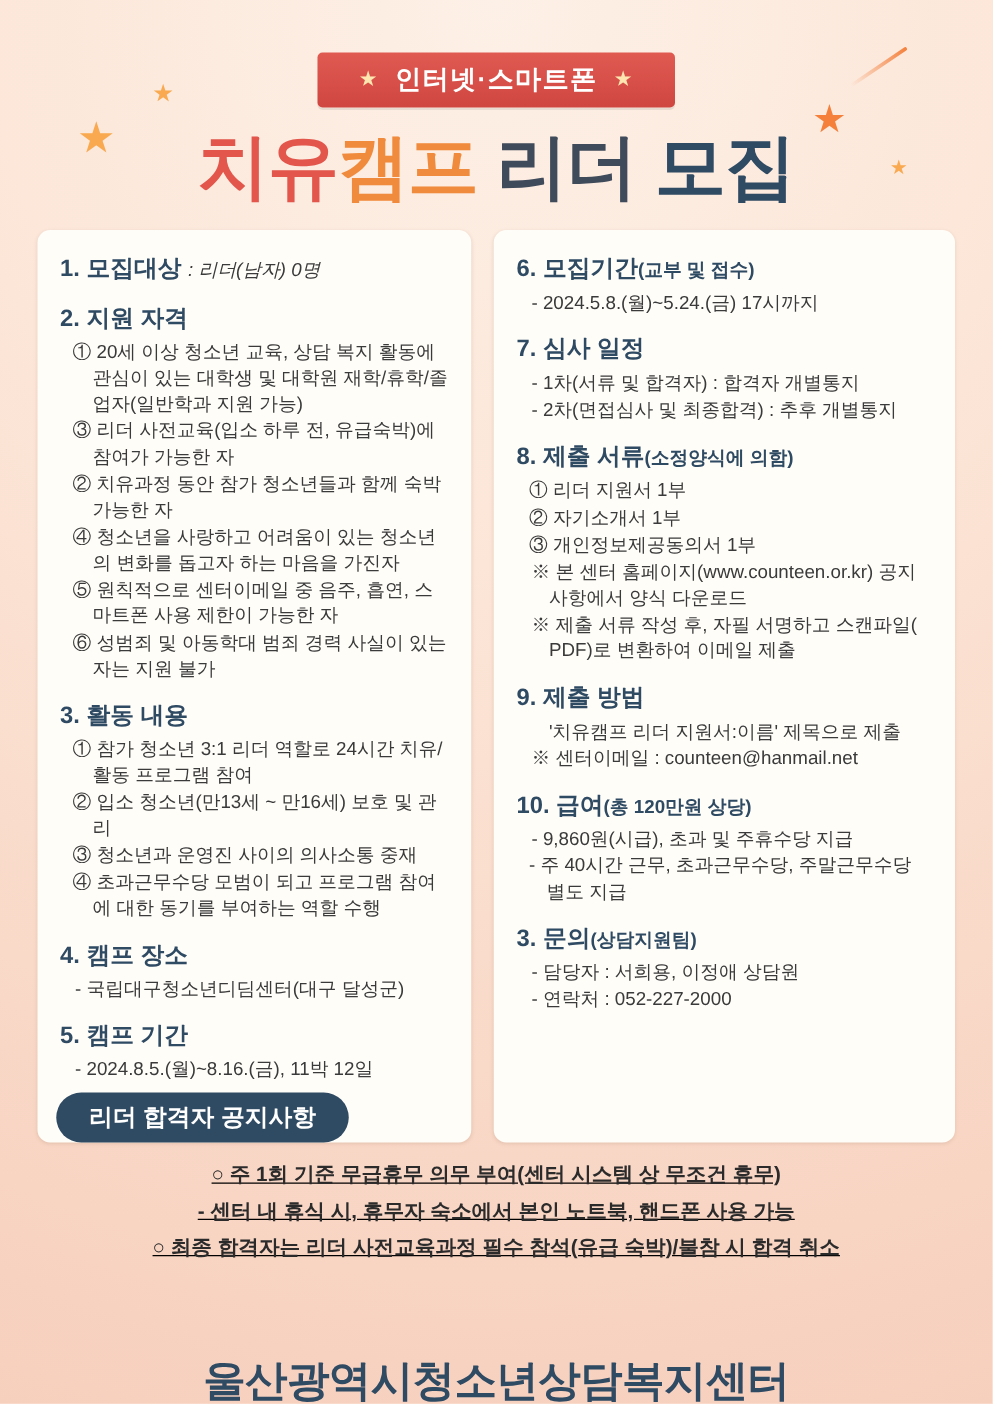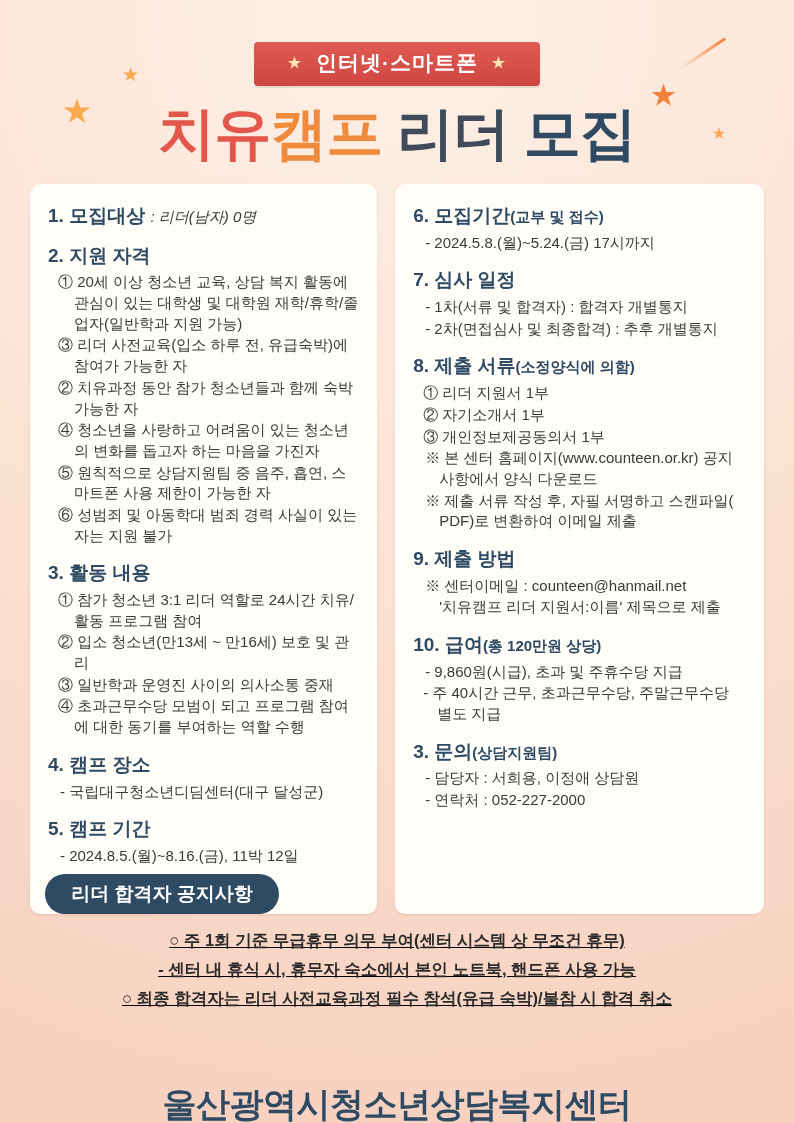--- a/index.html
+++ b/index.html
@@ -213,32 +213,32 @@
 
       <div class="sec">
         <div class="sec-head">
           <span>2.</span>
           <span>지원 자격</span>
         </div>
         <div class="line ind2">① 20세 이상 청소년 교육, 상담 복지 활동에 관심이 있는 대학생 및 대학원 재학/휴학/졸업자(일반학과 지원 가능)</div>
         <div class="line ind2">③ 리더 사전교육(입소 하루 전, 유급숙박)에 참여가 가능한 자</div>
         <div class="line ind2">② 치유과정 동안 참가 청소년들과 함께 숙박 가능한 자</div>
         <div class="line ind2">④ 청소년을 사랑하고 어려움이 있는 청소년의 변화를 돕고자 하는 마음을 가진자</div>
-        <div class="line ind2">⑤ 원칙적으로 상담지원팀 중 음주, 흡연, 스마트폰 사용 제한이 가능한 자</div>
+        <div class="line ind2">⑤ 원칙적으로 센터이메일 중 음주, 흡연, 스마트폰 사용 제한이 가능한 자</div>
         <div class="line ind2">⑥ 성범죄 및 아동학대 범죄 경력 사실이 있는 자는 지원 불가</div>
       </div>
 
       <div class="sec">
         <div class="sec-head">
           <span>3.</span>
           <span>활동 내용</span>
         </div>
         <div class="line ind2">① 참가 청소년 3:1 리더 역할로 24시간 치유/활동 프로그램 참여</div>
         <div class="line ind2">② 입소 청소년(만13세 ~ 만16세) 보호 및 관리</div>
-        <div class="line ind2">③ 일반학과 운영진 사이의 의사소통 중재</div>
+        <div class="line ind2">③ 청소년과 운영진 사이의 의사소통 중재</div>
         <div class="line ind2">④ 초과근무수당 모범이 되고 프로그램 참여에 대한 동기를 부여하는 역할 수행</div>
       </div>
 
       <div class="sec">
         <div class="sec-head">
           <span>4.</span>
           <span>캠프 장소</span>
         </div>
         <div class="line dash">- 국립대구청소년디딤센터(대구 달성군)</div>
       </div>
@@ -281,22 +281,22 @@
         <div class="line ind2">③ 개인정보제공동의서 1부</div>
         <div class="line ind">※ 본 센터 홈페이지(www.counteen.or.kr) 공지사항에서 양식 다운로드</div>
         <div class="line ind">※ 제출 서류 작성 후, 자필 서명하고 스캔파일( PDF)로 변환하여 이메일 제출</div>
       </div>
 
       <div class="sec">
         <div class="sec-head">
           <span>9.</span>
           <span>제출 방법</span>
         </div>
+        <div class="line" style="margin-left:24px;">'치유캠프 리더 지원서:이름' 제목으로 제출</div>
         <div class="line ind">※ 센터이메일 :  counteen@hanmail.net</div>
-        <div class="line" style="margin-left:24px;">'치유캠프 리더 지원서:이름' 제목으로 제출</div>
       </div>
 
       <div class="sec">
         <div class="sec-head">
           <span>10.</span>
           <span>급여</span><span class="sub">(총 120만원 상당)</span>
         </div>
         <div class="line dash">- 9,860원(시급), 초과 및 주휴수당 지급</div>
         <div class="line ind" style="margin-left:10px;">- 주 40시간 근무, 초과근무수당, 주말근무수당 별도 지급</div>
       </div>

